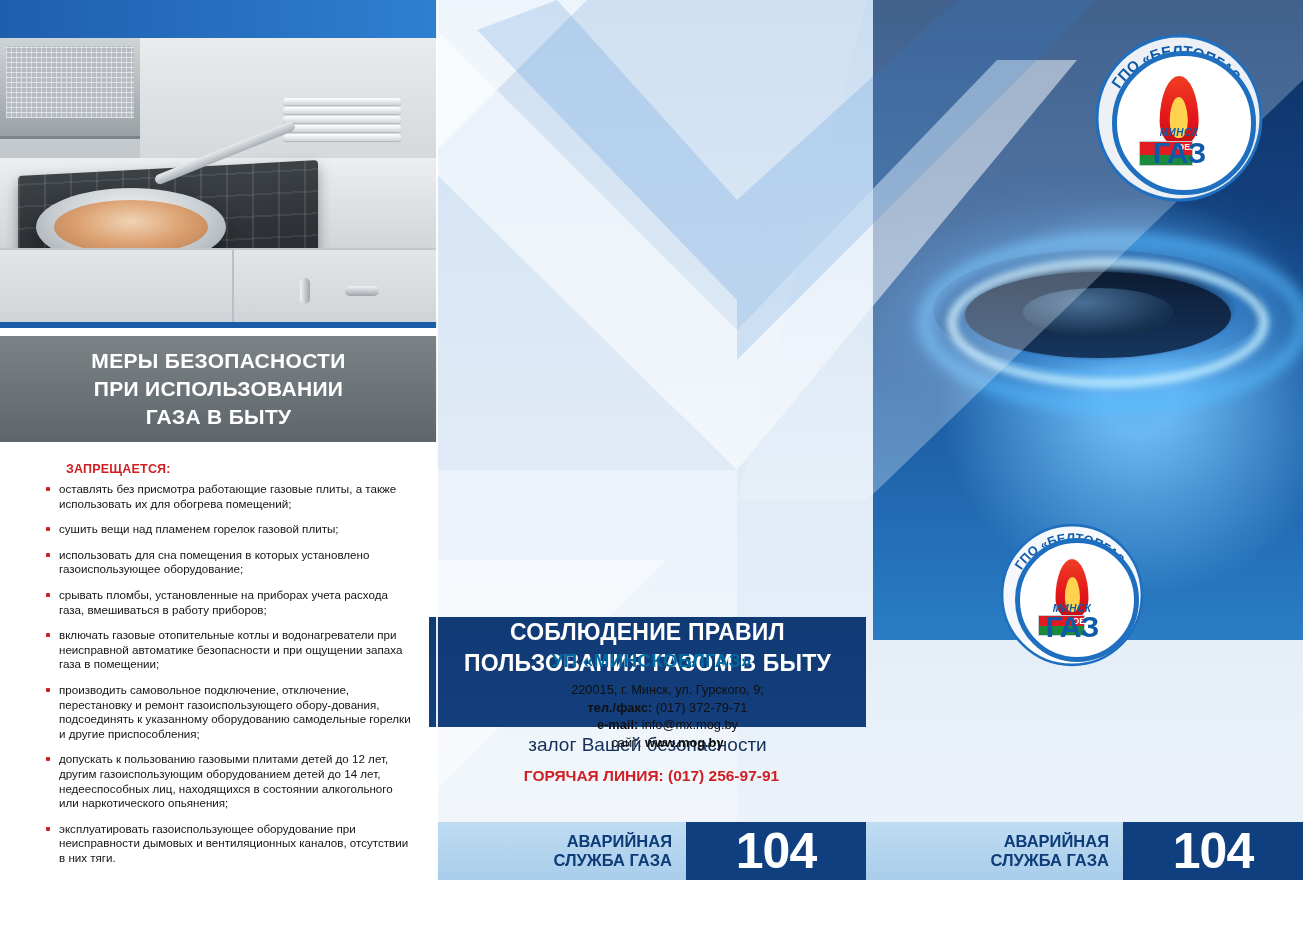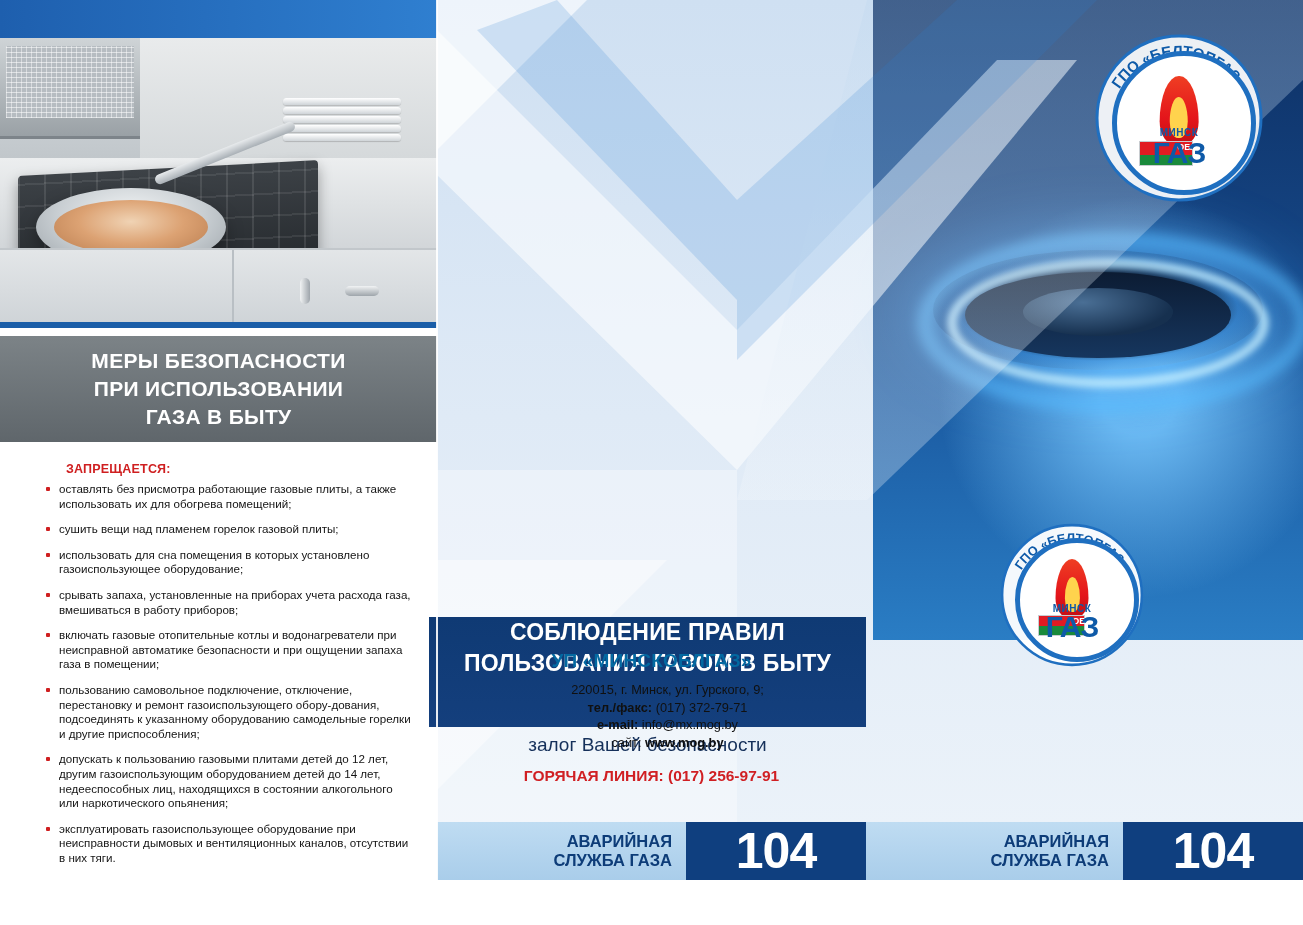--- a/index.html
+++ b/index.html
@@ -199,21 +199,21 @@
     transform:translateX(-50%);
     background:#ffd34d;border-radius:50% 50% 45% 45%/60% 60% 40% 40%;
   }
   .logo-gaz{
     position:absolute;left:50%;top:60%;transform:translateX(-50%);
     font-weight:bold;color:#0e5aa8;font-size:30px;letter-spacing:-1px;
     display:flex;align-items:flex-end;gap:2px;
   }
   .logo-minsk{
     position:absolute;left:50%;top:55%;transform:translateX(-50%);
-    font-weight:bold;color:#0e5aa8;font-size:10px;letter-spacing:.5px;white-space:nowrap;
+    font-weight:bold;color:#0e5aa8;font-size:10px;letter-spacing:.5px;white-space:nowrap;font-style:italic;
   }
   .logo-obl{
     position:absolute;left:27%;top:63%;width:30%;height:13%;
     background:linear-gradient(180deg,#e11b22 0 55%,#1a8a3c 55% 100%);
     border:1px solid #c8ccd0;
   }
   .logo-obl span{
     position:absolute;left:0;top:0;width:100%;text-align:center;color:#fff;
     font-size:9px;font-weight:bold;line-height:11px;padding-left:21px;
   }
@@ -321,23 +321,23 @@
         <div>ГАЗА В БЫТУ</div>
       </div>
     </div>
 
     <div class="forbid-head">ЗАПРЕЩАЕТСЯ:</div>
 
     <div class="bullets">
       <div class="bullet">оставлять без присмотра работающие газовые плиты, а также использовать их для обогрева помещений;</div>
       <div class="bullet">сушить вещи над пламенем горелок газовой плиты;</div>
       <div class="bullet">использовать для сна помещения в которых установлено газоиспользующее оборудование;</div>
-      <div class="bullet">срывать запаха, установленные на приборах учета расхода газа, вмешиваться в работу приборов;</div>
+      <div class="bullet">срывать пломбы, установленные на приборах учета расхода газа, вмешиваться в работу приборов;</div>
       <div class="bullet">включать газовые отопительные котлы и водонагреватели при неисправной автоматике безопасности и при ощущении запаха газа в помещении;</div>
-      <div class="bullet">пользованию самовольное подключение, отключение, перестановку и ремонт газоиспользующего обору-дования, подсоединять к указанному оборудованию самодельные горелки и другие приспособления;</div>
+      <div class="bullet">производить самовольное подключение, отключение, перестановку и ремонт газоиспользующего обору-дования, подсоединять к указанному оборудованию самодельные горелки и другие приспособления;</div>
       <div class="bullet">допускать к пользованию газовыми плитами детей до 12 лет, другим газоиспользующим оборудованием детей до 14 лет, недееспособных лиц, находящихся в состоянии алкогольного или наркотического опьянения;</div>
       <div class="bullet">эксплуатировать газоиспользующее оборудование при неисправности дымовых и вентиляционных каналов, отсутствии в них тяги.</div>
     </div>
 
     <div class="left-white-gap"></div>
   </div>
 
   <div class="right-panel">
 
     <div class="blue-photo">

